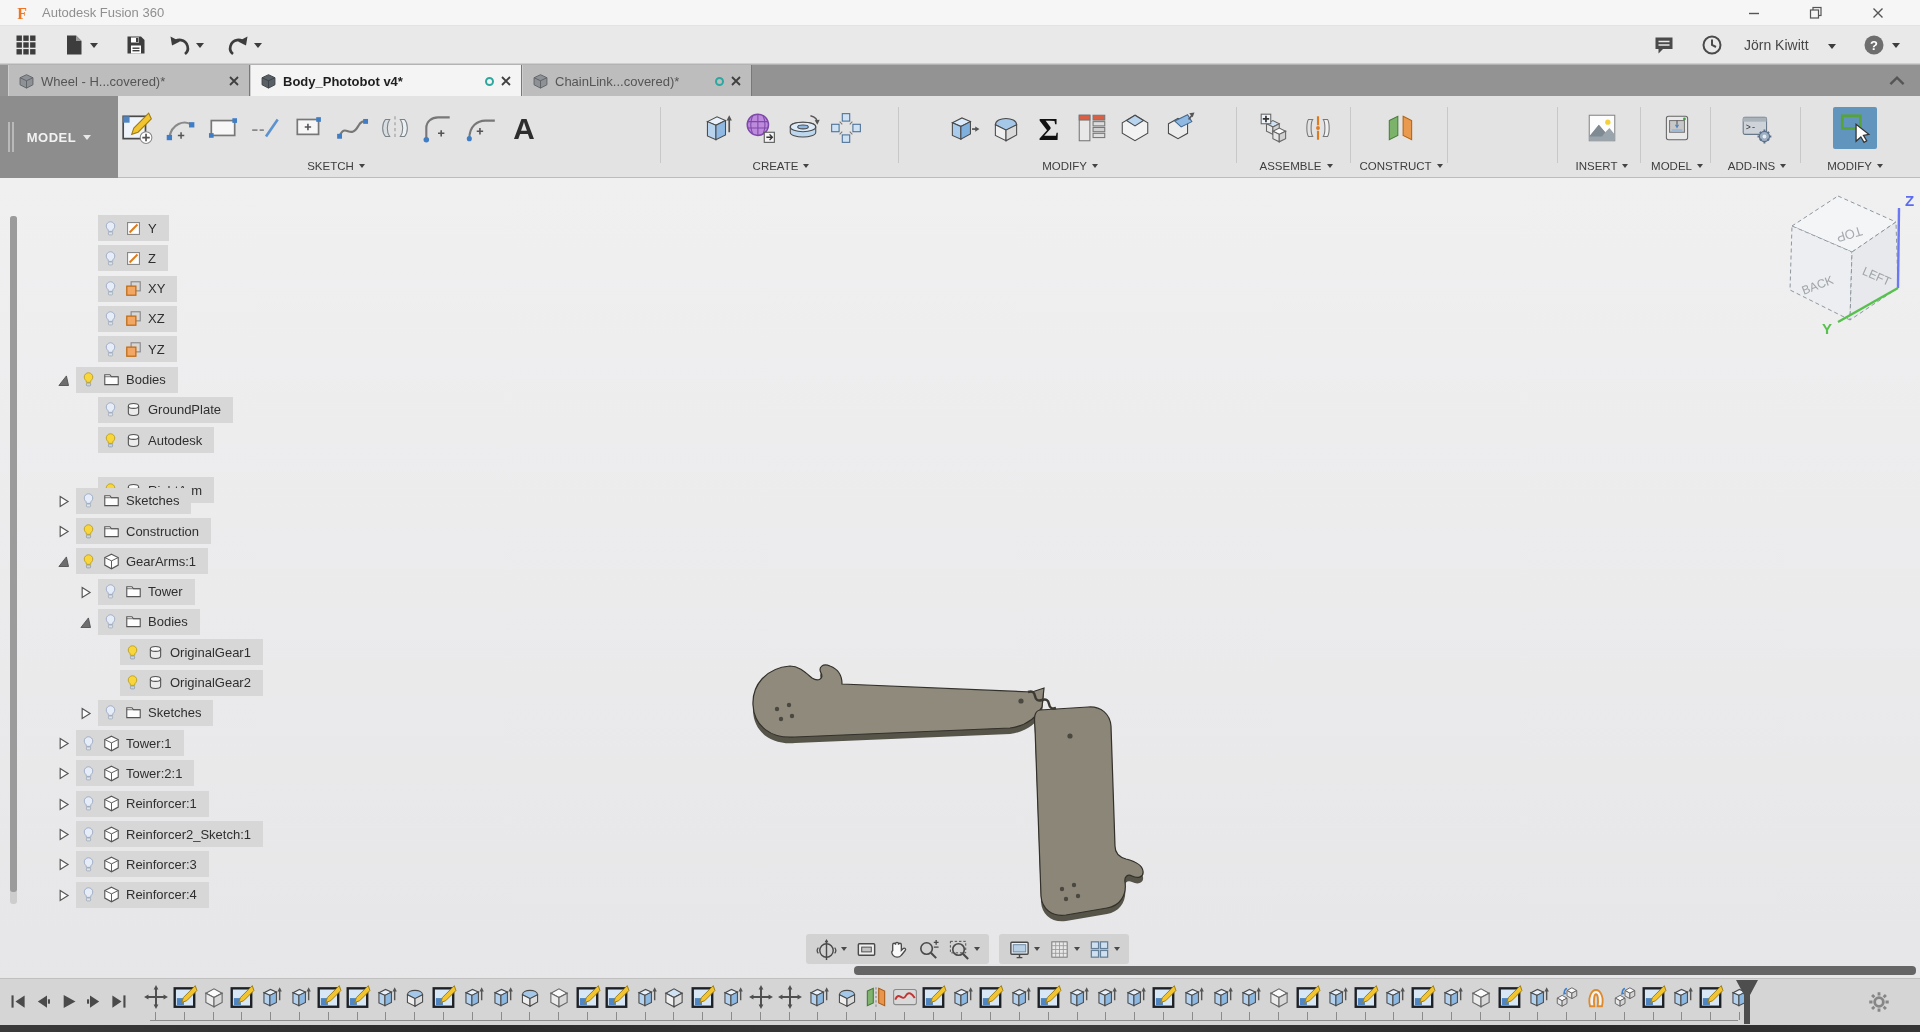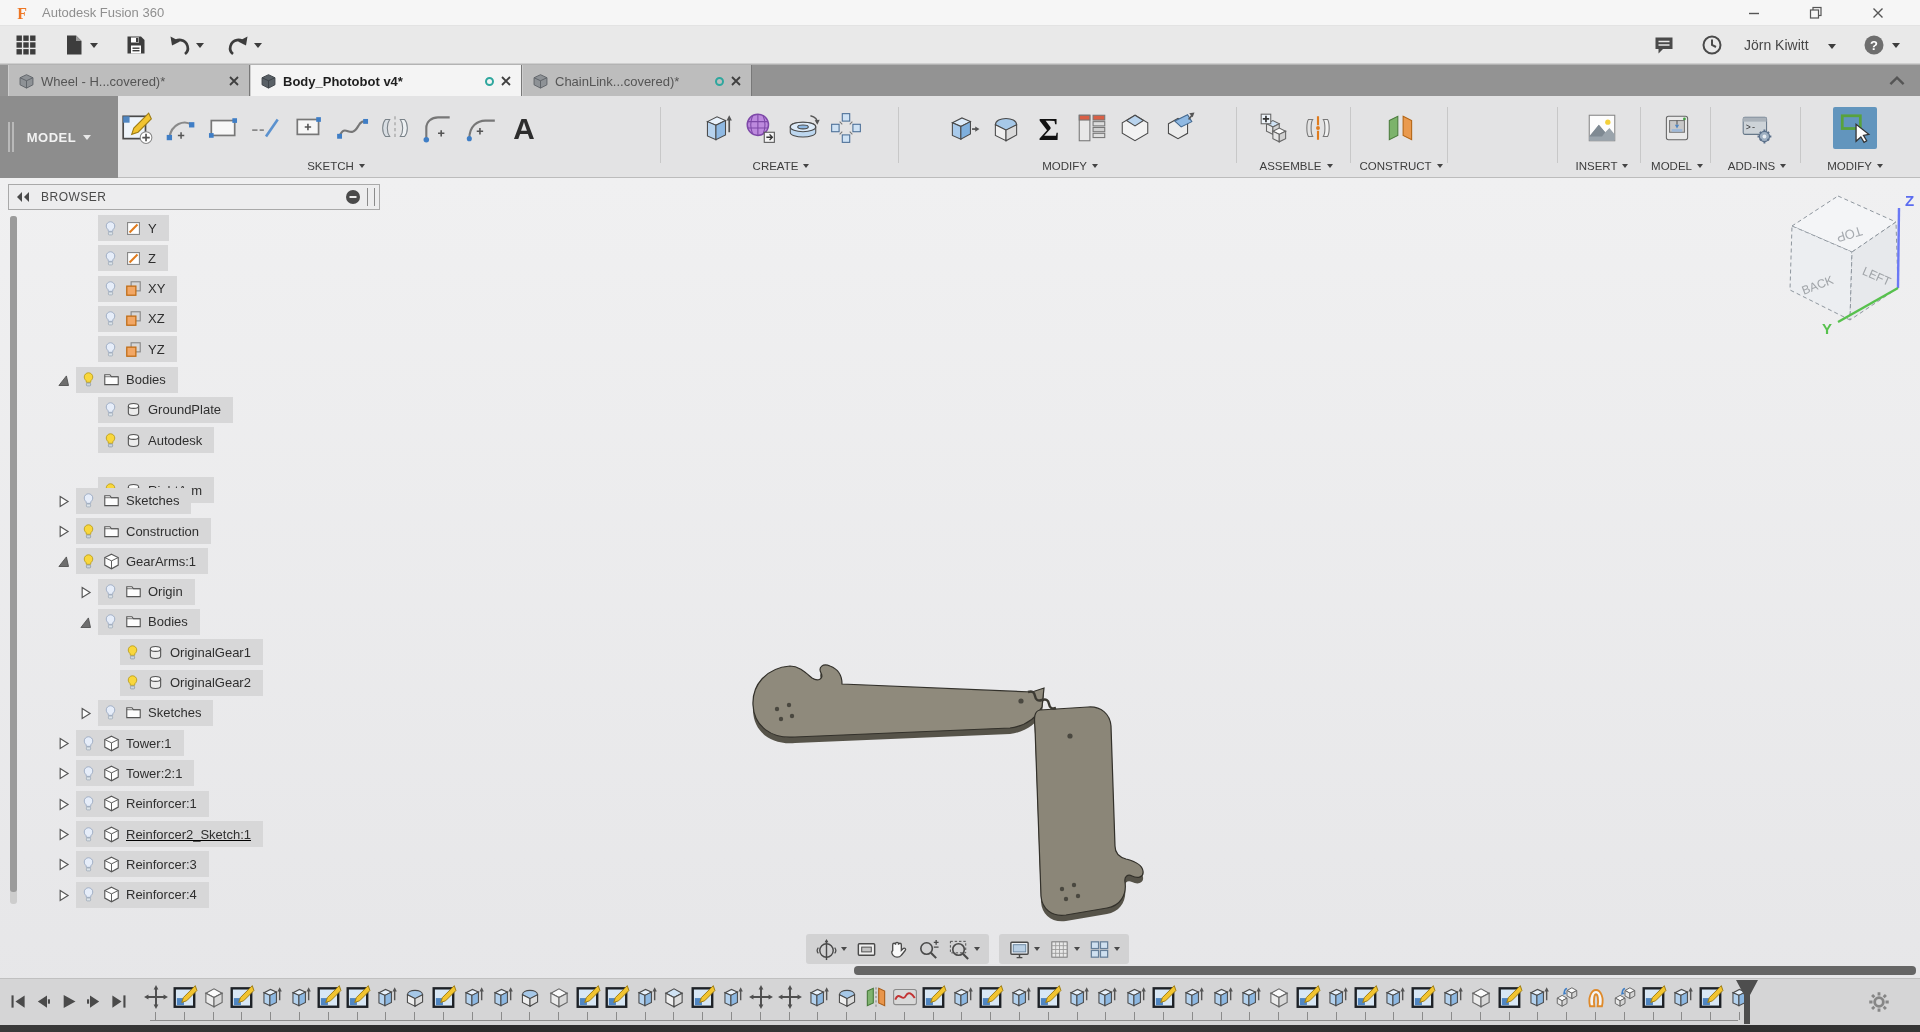--- a/index.html
+++ b/index.html
@@ -593,36 +593,20 @@
     </g>
     <text transform="translate(86,44) rotate(163)" font-size="13" fill="#a7abb0" text-anchor="middle">TOP</text>
     <text transform="translate(57,103) rotate(-21)" font-size="12" fill="#a0a4a8" text-anchor="middle">BACK</text>
     <text transform="translate(113,94) rotate(24)" font-size="12" fill="#a0a4a8" text-anchor="middle">LEFT</text>
     <path d="M136 102 L137 22" stroke="#6a78f5" stroke-width="2.4"></path>
     <path d="M136 102 L76 136" stroke="#57c14d" stroke-width="2.4"></path>
     <text x="143" y="20" font-size="15" font-weight="bold" fill="#5b6cf0">Z</text>
     <text x="60" y="148" font-size="15" font-weight="bold" fill="#57c14d">Y</text>
   </svg>
 
-  <div id="browser-header">
-    <span class="coll-ic">
-        <svg viewBox="0 0 16 14">
-          <path d="M7 2 L2 7 L7 12 Z" fill="#4a4a4a"></path>
-          <path d="M14 2 L9 7 L14 12 Z" fill="#4a4a4a"></path>
-        </svg>
-      </span>
-    <span class="panel-title">BROWSER</span>
-    <span class="panel-btn">
-        <svg viewBox="0 0 16 16">
-          <circle cx="8" cy="8" r="7" fill="#4a4a4a"></circle>
-          <path d="M4.5 8 h7" stroke="#fff" stroke-width="1.8"></path>
-        </svg>
-      </span>
-    <span class="panel-grip"></span>
-  </div>
   <div id="browser-tree">
       <div class="tree-row" style="top: 214px; left: 0px; width: 420px;">
         <div class="chip" style="left: 98px;">
           <span class="bulb">
             <svg viewBox="0 0 24 24">
               <path d="M12 2.5 a6 6 0 0 1 6 6 c0 2.6-1.6 4.1-2.6 5.1 l-.4 2.4 h-6 l-.4-2.4 c-1-1-2.6-2.5-2.6-5.1 a6 6 0 0 1 6-6 z" fill="#e6edf9" stroke="#8fa0bb" stroke-width="1.1"></path>
               <rect x="9" y="17" width="6" height="4" rx="1.2" fill="#dde4ea" stroke="#97a5b2"></rect>
             </svg>
           </span>
           <span class="ticon">
@@ -853,21 +837,21 @@
               <path d="M12 2.5 a6 6 0 0 1 6 6 c0 2.6-1.6 4.1-2.6 5.1 l-.4 2.4 h-6 l-.4-2.4 c-1-1-2.6-2.5-2.6-5.1 a6 6 0 0 1 6-6 z" fill="#e6edf9" stroke="#8fa0bb" stroke-width="1.1"></path>
               <rect x="9" y="17" width="6" height="4" rx="1.2" fill="#dde4ea" stroke="#97a5b2"></rect>
             </svg>
           </span>
           <span class="ticon">
             <svg viewBox="0 0 24 24">
               <path d="M3.5 6 h6.5 l2 2.5 h8.5 v10 h-17 Z" fill="#fdfdfd" stroke="#555" stroke-width="1.4"></path>
               <path d="M3.5 8.5 h17" stroke="#555"></path>
             </svg>
           </span>
-          <span class="tlabel">Origin</span>
+          <span class="tlabel">Tower</span>
         </div>
       </div>
       <div class="tree-row" style="top: 607.9px; left: 0px; width: 420px;">
         <span class="exp" style="left: 78px;">
           <svg viewBox="0 0 18 18">
             <path d="M3.5 15 h11.5 L12.5 3.5 Z" fill="#6e6e6e" stroke="#4a4a4a"></path>
           </svg>
         </span>
         <div class="chip" style="left: 98px;">
           <span class="bulb">
@@ -1006,21 +990,21 @@
           </span>
           <span class="tlabel">Reinforcer:1</span>
         </div>
       </div>
       <div class="tree-row" style="top: 820px; left: 0px; width: 420px;">
         <span class="exp" style="left: 56px;">
           <svg viewBox="0 0 18 18">
             <path d="M5 3 L14.5 9 L5 15 Z" fill="#fcfcfc" stroke="#555" stroke-width="1.4"></path>
           </svg>
         </span>
-        <div class="chip" style="left: 76px; text-decoration: underline;">
+        <div class="chip" style="left: 76px;">
           <span class="bulb">
             <svg viewBox="0 0 24 24">
               <path d="M12 2.5 a6 6 0 0 1 6 6 c0 2.6-1.6 4.1-2.6 5.1 l-.4 2.4 h-6 l-.4-2.4 c-1-1-2.6-2.5-2.6-5.1 a6 6 0 0 1 6-6 z" fill="#e6edf9" stroke="#8fa0bb" stroke-width="1.1"></path>
               <rect x="9" y="17" width="6" height="4" rx="1.2" fill="#dde4ea" stroke="#97a5b2"></rect>
             </svg>
           </span>
           <span class="ticon">
             <svg viewBox="0 0 24 24">
               <path d="M12 2.8 L20.5 7 V16.5 L12 21.2 L3.5 16.5 V7 Z" fill="#fdfdfd" stroke="#555" stroke-width="1.4"></path>
               <path d="M3.5 7 L12 11.2 L20.5 7 M12 11.2 V21.2" fill="none" stroke="#555" stroke-width="1.2"></path>

